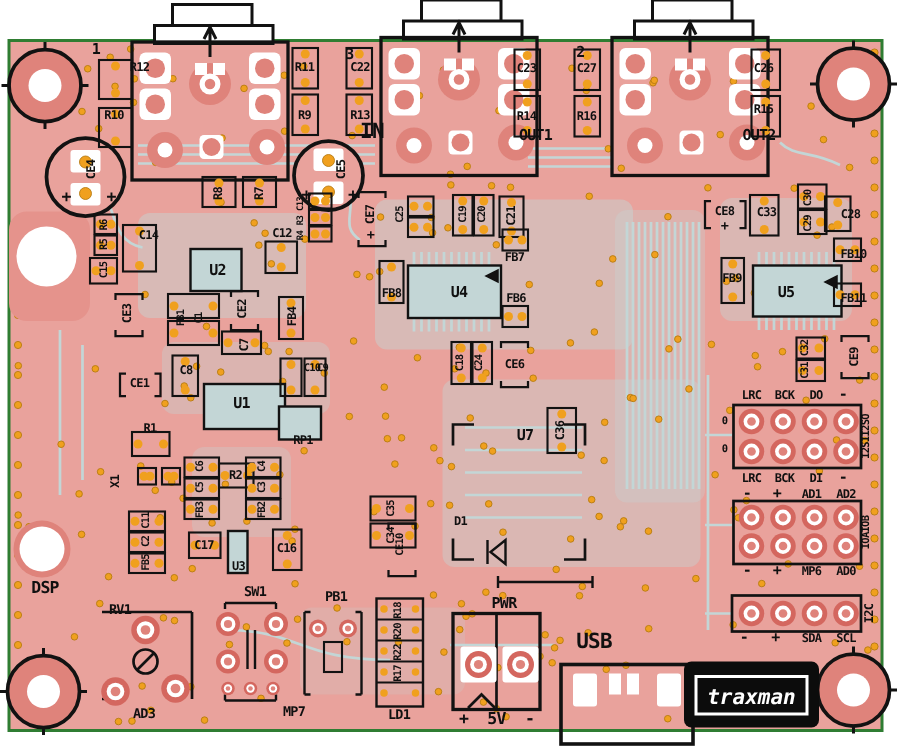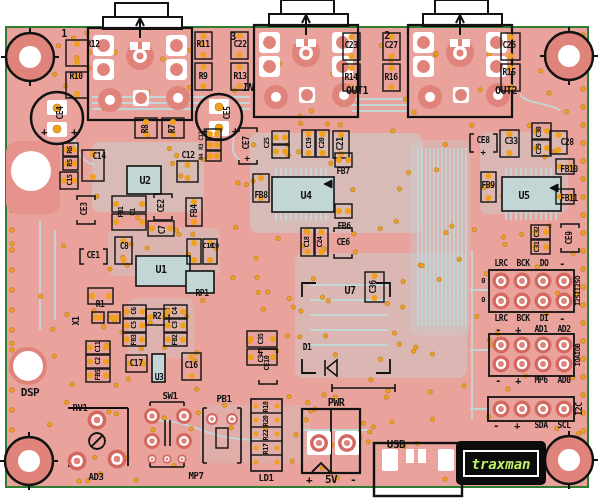--- a/index.html
+++ b/index.html
@@ -5,21 +5,21 @@
   html,body{margin:0;padding:0;background:#fff;}
   .stage{position:relative;width:600px;height:498px;overflow:hidden;background:#fff;
          font-family:"DejaVu Sans Mono",monospace;}
   .stage svg{position:absolute;left:0;top:0;}
   .lbl{position:absolute;font-family:"DejaVu Sans Mono",monospace;font-weight:700;
        color:#101010;line-height:1;white-space:nowrap;transform:translate(-50%,-50%);
        letter-spacing:-0.5px;}
   .logo{position:absolute;left:456px;top:441px;width:90px;height:44px;background:#0c0c0c;
         border-radius:5px;display:flex;align-items:center;justify-content:center;z-index:5;}
   .logo-inner{border:2px solid #fff;padding:2px 6px;}
-  .logo-text{color:#bef264;font-family:"DejaVu Sans Mono",monospace;font-weight:700;
+  .logo-text{color:#ffffff;font-family:"DejaVu Sans Mono",monospace;font-weight:700;
              font-style:italic;font-size:14px;letter-spacing:0px;}
   #labels{position:absolute;left:0;top:0;width:600px;height:498px;z-index:4;}
 </style>
 </head>
 <body>
 
 <div class="stage">
   <div id="svg-holder">
       <svg width="600" height="498" viewBox="0 0 600 498">
         <rect x="0" y="0" width="600" height="498" fill="#ffffff"></rect>
@@ -832,21 +832,21 @@
       <div class="lbl" style="left: 203px; top: 45px; font-size: 8px;">R11</div>
       <div class="lbl" style="left: 203px; top: 77px; font-size: 8px;">R9</div>
       <div class="lbl" style="left: 240px; top: 45px; font-size: 8px;">C22</div>
       <div class="lbl" style="left: 240px; top: 77px; font-size: 8px;">R13</div>
       <div class="lbl" style="left: 351px; top: 46px; font-size: 8px;">C23</div>
       <div class="lbl" style="left: 391px; top: 46px; font-size: 8px;">C27</div>
       <div class="lbl" style="left: 351px; top: 78px; font-size: 8px;">R14</div>
       <div class="lbl" style="left: 391px; top: 78px; font-size: 8px;">R16</div>
       <div class="lbl" style="left: 509px; top: 46px; font-size: 8px;">C26</div>
       <div class="lbl" style="left: 509px; top: 73px; font-size: 8px;">R15</div>
-      <div class="lbl" style="left: 248px; top: 88px; font-size: 10px; font-style: italic;">IN</div>
+      <div class="lbl" style="left: 248px; top: 88px; font-size: 14px;">IN</div>
       <div class="lbl" style="left: 357px; top: 91px; font-size: 10px;">OUT1</div>
       <div class="lbl" style="left: 506px; top: 91px; font-size: 10px;">OUT2</div>
       <div class="lbl" style="left: 61px; top: 113px; font-size: 8px; transform: translate(-50%, -50%) rotate(-90deg);">CE4</div>
       <div class="lbl" style="left: 44px; top: 131px; font-size: 11px;">+</div>
       <div class="lbl" style="left: 74px; top: 131px; font-size: 11px;">+</div>
       <div class="lbl" style="left: 228px; top: 113px; font-size: 8px; transform: translate(-50%, -50%) rotate(-90deg);">CE5</div>
       <div class="lbl" style="left: 204px; top: 130px; font-size: 11px;">+</div>
       <div class="lbl" style="left: 235px; top: 130px; font-size: 11px;">+</div>
       <div class="lbl" style="left: 146px; top: 129px; font-size: 8px; transform: translate(-50%, -50%) rotate(-90deg);">R8</div>
       <div class="lbl" style="left: 173px; top: 129px; font-size: 8px; transform: translate(-50%, -50%) rotate(-90deg);">R7</div>
@@ -869,21 +869,21 @@
       <div class="lbl" style="left: 121px; top: 212px; font-size: 7px; transform: translate(-50%, -50%) rotate(-90deg);">FB1</div>
       <div class="lbl" style="left: 133px; top: 212px; font-size: 7px; transform: translate(-50%, -50%) rotate(-90deg);">C1</div>
       <div class="lbl" style="left: 162px; top: 206px; font-size: 8px; transform: translate(-50%, -50%) rotate(-90deg);">CE2</div>
       <div class="lbl" style="left: 163px; top: 230px; font-size: 8px; transform: translate(-50%, -50%) rotate(-90deg);">C7</div>
       <div class="lbl" style="left: 195px; top: 211px; font-size: 8px; transform: translate(-50%, -50%) rotate(-90deg);">FB4</div>
       <div class="lbl" style="left: 124px; top: 247px; font-size: 8px;">C8</div>
       <div class="lbl" style="left: 193px; top: 246px; font-size: 7px; margin-left: 22px;">C9</div>
       <div class="lbl" style="left: 208px; top: 246px; font-size: 7px;">C10</div>
       <div class="lbl" style="left: 93px; top: 256px; font-size: 8px;">CE1</div>
       <div class="lbl" style="left: 161px; top: 270px; font-size: 10px;">U1</div>
-      <div class="lbl" style="left: 100px; top: 305px; font-size: 8px;">R1</div>
+      <div class="lbl" style="left: 100px; top: 286px; font-size: 8px;">R1</div>
       <div class="lbl" style="left: 77px; top: 321px; font-size: 8px; transform: translate(-50%, -50%) rotate(-90deg);">X1</div>
       <div class="lbl" style="left: 98px; top: 347px; font-size: 7px; transform: translate(-50%, -50%) rotate(-90deg);">C11</div>
       <div class="lbl" style="left: 98px; top: 361px; font-size: 7px; transform: translate(-50%, -50%) rotate(-90deg);">C2</div>
       <div class="lbl" style="left: 98px; top: 375px; font-size: 7px; transform: translate(-50%, -50%) rotate(-90deg);">FB5</div>
       <div class="lbl" style="left: 157px; top: 317px; font-size: 8px;">R2</div>
       <div class="lbl" style="left: 134px; top: 311px; font-size: 7px; transform: translate(-50%, -50%) rotate(-90deg);">C6</div>
       <div class="lbl" style="left: 134px; top: 325px; font-size: 7px; transform: translate(-50%, -50%) rotate(-90deg);">C5</div>
       <div class="lbl" style="left: 134px; top: 340px; font-size: 7px; transform: translate(-50%, -50%) rotate(-90deg);">FB3</div>
       <div class="lbl" style="left: 175px; top: 311px; font-size: 7px; transform: translate(-50%, -50%) rotate(-90deg);">C4</div>
       <div class="lbl" style="left: 175px; top: 325px; font-size: 7px; transform: translate(-50%, -50%) rotate(-90deg);">C3</div>
@@ -897,21 +897,21 @@
       <div class="lbl" style="left: 350px; top: 291px; font-size: 10px;">U7</div>
       <div class="lbl" style="left: 374px; top: 287px; font-size: 8px; transform: translate(-50%, -50%) rotate(-90deg);">C36</div>
       <div class="lbl" style="left: 267px; top: 363px; font-size: 7px; transform: translate(-50%, -50%) rotate(-90deg);">CE10</div>
       <div class="lbl" style="left: 307px; top: 348px; font-size: 8px;">D1</div>
       <div class="lbl" style="left: 343px; top: 243px; font-size: 8px;">CE6</div>
       <div class="lbl" style="left: 307px; top: 242px; font-size: 7px; transform: translate(-50%, -50%) rotate(-90deg);">C18</div>
       <div class="lbl" style="left: 320px; top: 242px; font-size: 7px; transform: translate(-50%, -50%) rotate(-90deg);">C24</div>
       <div class="lbl" style="left: 261px; top: 196px; font-size: 8px;">FB8</div>
       <div class="lbl" style="left: 306px; top: 196px; font-size: 10px;">U4</div>
       <div class="lbl" style="left: 343px; top: 172px; font-size: 8px;">FB7</div>
-      <div class="lbl" style="left: 344px; top: 199px; font-size: 8px; margin-top: 28px;">FB6</div>
+      <div class="lbl" style="left: 344px; top: 199px; font-size: 8px;">FB6</div>
       <div class="lbl" style="left: 483px; top: 141px; font-size: 8px;">CE8</div>
       <div class="lbl" style="left: 483px; top: 152px; font-size: 9px;">+</div>
       <div class="lbl" style="left: 511px; top: 142px; font-size: 8px;">C33</div>
       <div class="lbl" style="left: 539px; top: 132px; font-size: 7px; transform: translate(-50%, -50%) rotate(-90deg);">C30</div>
       <div class="lbl" style="left: 539px; top: 149px; font-size: 7px; transform: translate(-50%, -50%) rotate(-90deg);">C29</div>
       <div class="lbl" style="left: 567px; top: 143px; font-size: 8px;">C28</div>
       <div class="lbl" style="left: 569px; top: 170px; font-size: 8px;">FB10</div>
       <div class="lbl" style="left: 488px; top: 186px; font-size: 8px;">FB9</div>
       <div class="lbl" style="left: 524px; top: 196px; font-size: 10px; text-align: center;">U5</div>
       <div class="lbl" style="left: 569px; top: 199px; font-size: 8px;">FB11</div>
@@ -951,15 +951,15 @@
       <div class="lbl" style="left: 224px; top: 399px; font-size: 9px;">PB1</div>
       <div class="lbl" style="left: 266px; top: 478px; font-size: 9px;">LD1</div>
       <div class="lbl" style="left: 266px; top: 407px; font-size: 7px; transform: translate(-50%, -50%) rotate(-90deg);">R18</div>
       <div class="lbl" style="left: 266px; top: 421px; font-size: 7px; transform: translate(-50%, -50%) rotate(-90deg);">R20</div>
       <div class="lbl" style="left: 266px; top: 435px; font-size: 7px; transform: translate(-50%, -50%) rotate(-90deg);">R22</div>
       <div class="lbl" style="left: 266px; top: 449px; font-size: 7px; transform: translate(-50%, -50%) rotate(-90deg);">R17</div>
       <div class="lbl" style="left: 336px; top: 403px; font-size: 10px;">PWR</div>
       <div class="lbl" style="left: 309px; top: 479px; font-size: 11px;">+</div>
       <div class="lbl" style="left: 331px; top: 479px; font-size: 11px;">5V</div>
       <div class="lbl" style="left: 353px; top: 479px; font-size: 11px;">-</div>
-      <div class="lbl" style="left: 396px; top: 428px; font-size: 11px; margin-top: 16px;">USB</div>
+      <div class="lbl" style="left: 396px; top: 428px; font-size: 14px;">USB</div>
     </div>
 </div>
 
 </body></html>

